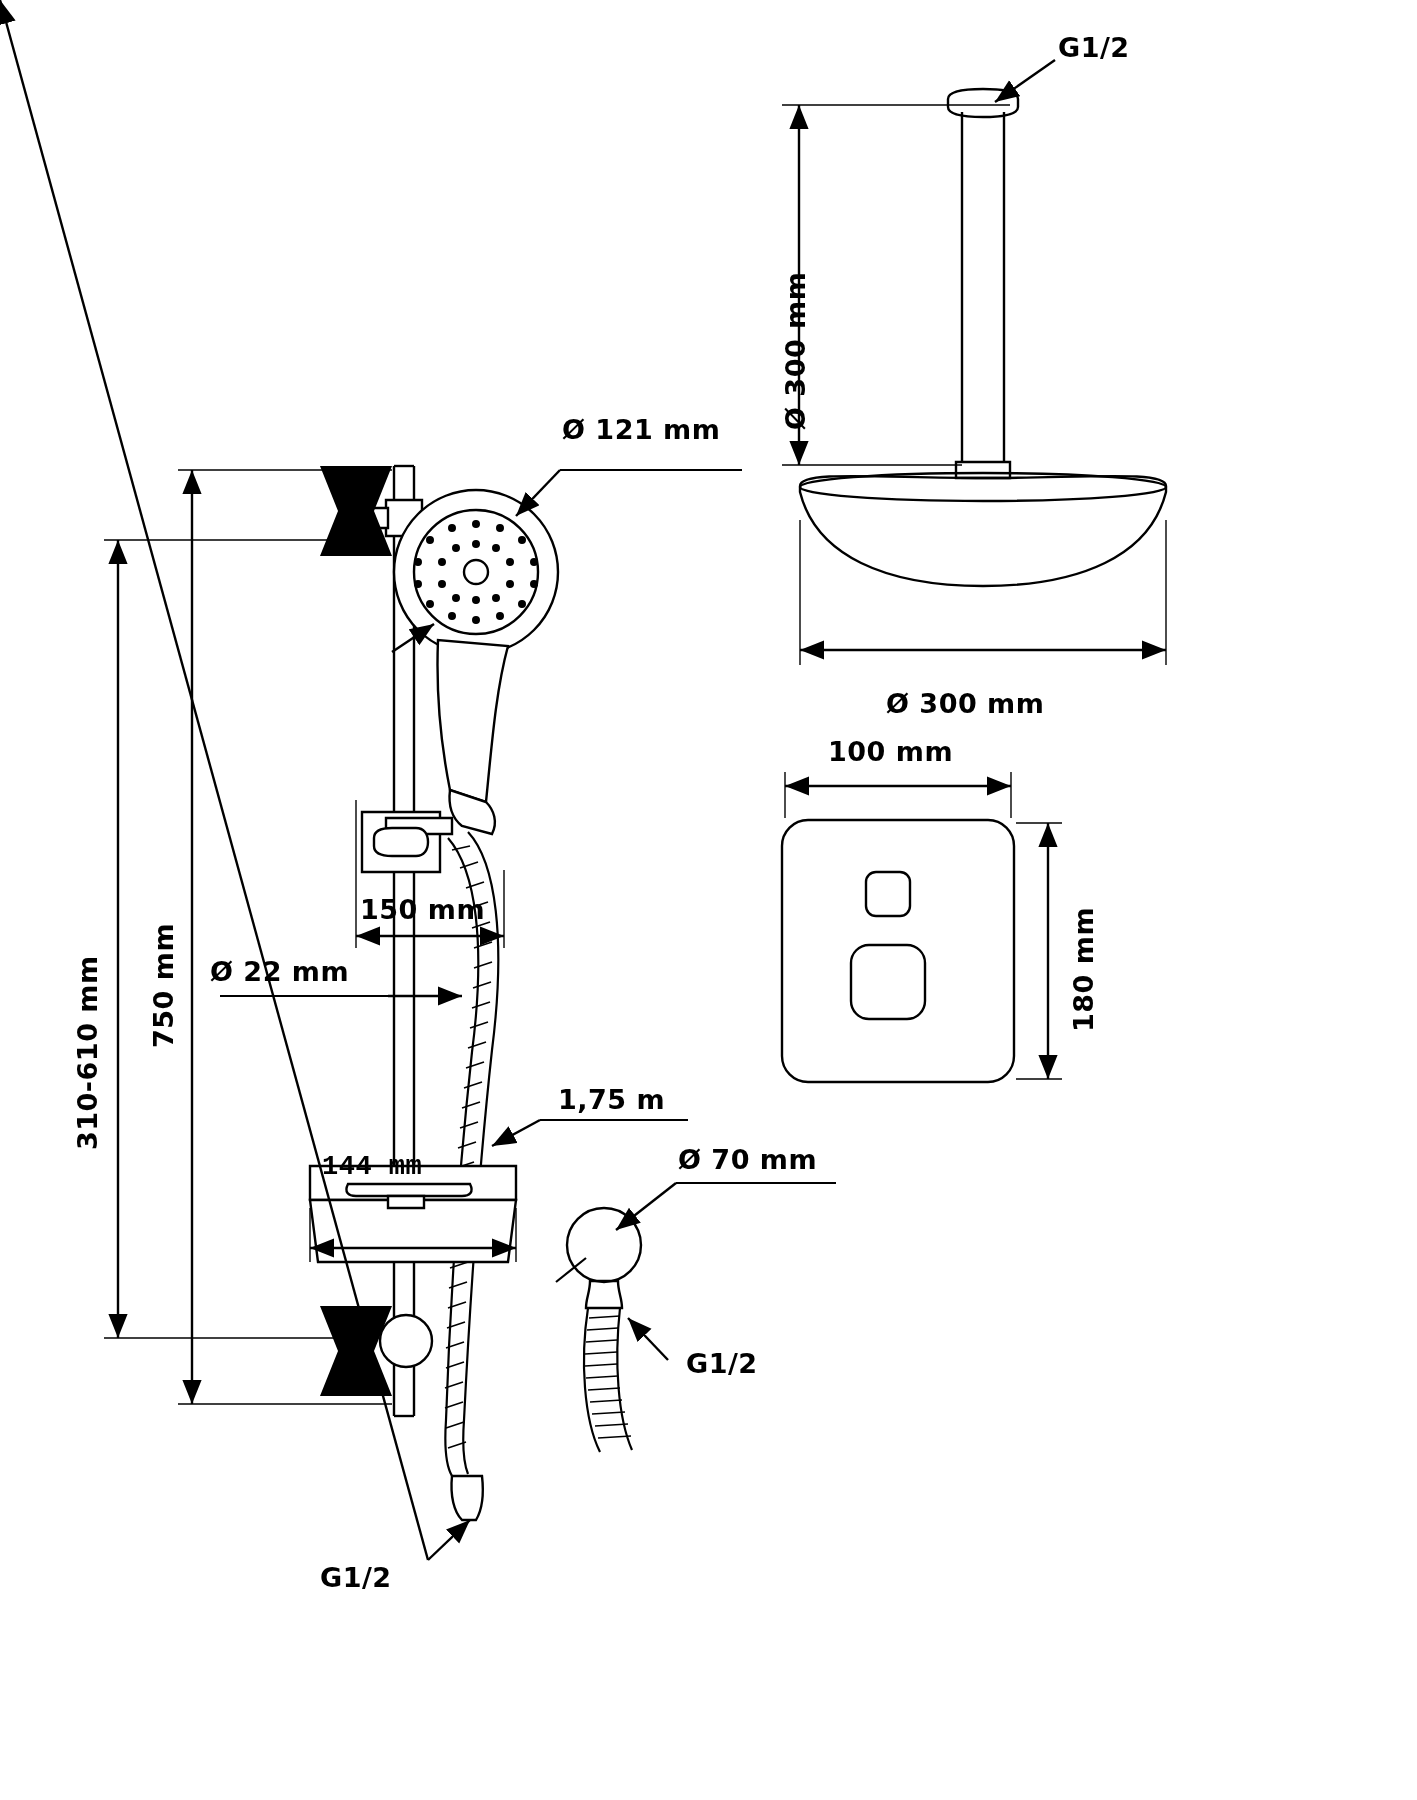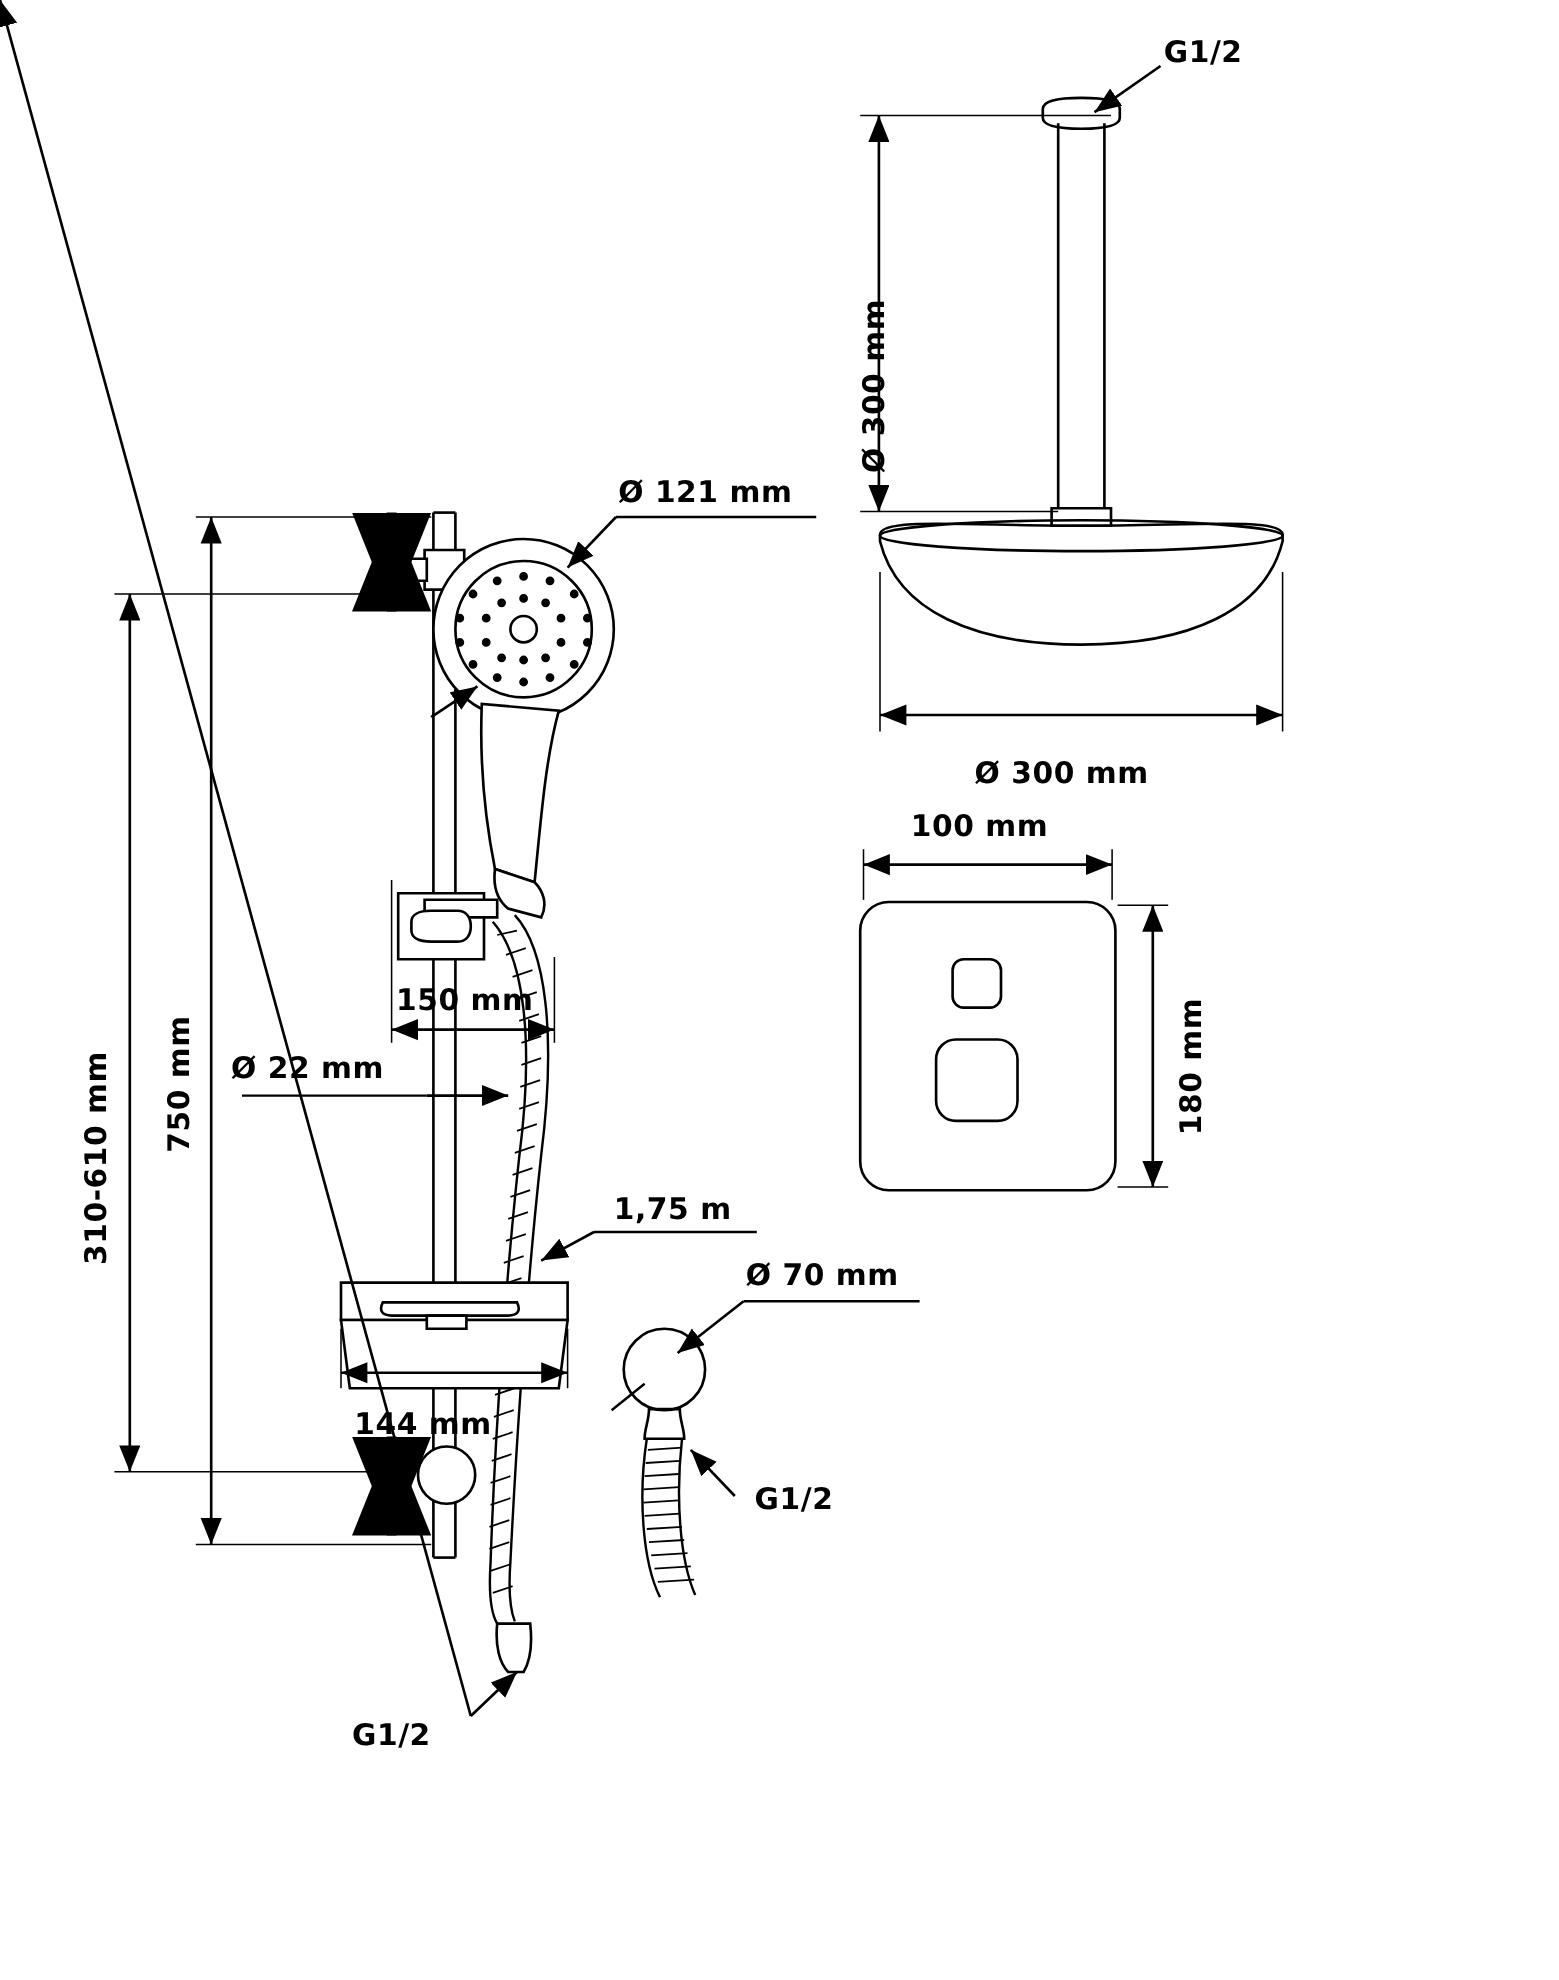--- a/index.html
+++ b/index.html
@@ -225,33 +225,33 @@
 
   </g>
 </svg>
 
 <div class="lbl" style="left:1058px;top:32px;">G1/2</div>
 
 <div class="lbl vert" style="left:780px;top:430px;transform:rotate(-90deg);">Ø 300 mm</div>
 
 <div class="lbl" style="left:886px;top:688px;">Ø 300 mm</div>
 
-<div class="lbl" style="left:562px;top:432px;">Ø 121 mm</div>
+<div class="lbl" style="left:562px;top:414px;">Ø 121 mm</div>
 
 <div class="lbl vert" style="left:72px;top:1150px;transform:rotate(-90deg);">310-610 mm</div>
 
 <div class="lbl vert" style="left:148px;top:1048px;transform:rotate(-90deg);">750 mm</div>
 
 <div class="lbl" style="left:360px;top:894px;">150 mm</div>
 
 <div class="lbl" style="left:210px;top:956px;">Ø 22 mm</div>
 
 <div class="lbl" style="left:558px;top:1084px;text-align:center;">1,75 m</div>
 
-<div class="lbl" style="left:322px;top:1280px;">144 mm</div>
+<div class="lbl" style="left:322px;top:1152px;font-family:Liberation Mono, monospace;">144 mm</div>
 
 <div class="lbl" style="left:320px;top:1562px;">G1/2</div>
 
 <div class="lbl" style="left:828px;top:736px;">100 mm</div>
 
 <div class="lbl vert" style="left:1068px;top:1032px;transform:rotate(-90deg);">180 mm</div>
 
 <div class="lbl" style="left:678px;top:1144px;">Ø 70 mm</div>
 
 <div class="lbl" style="left:686px;top:1348px;">G1/2</div>

